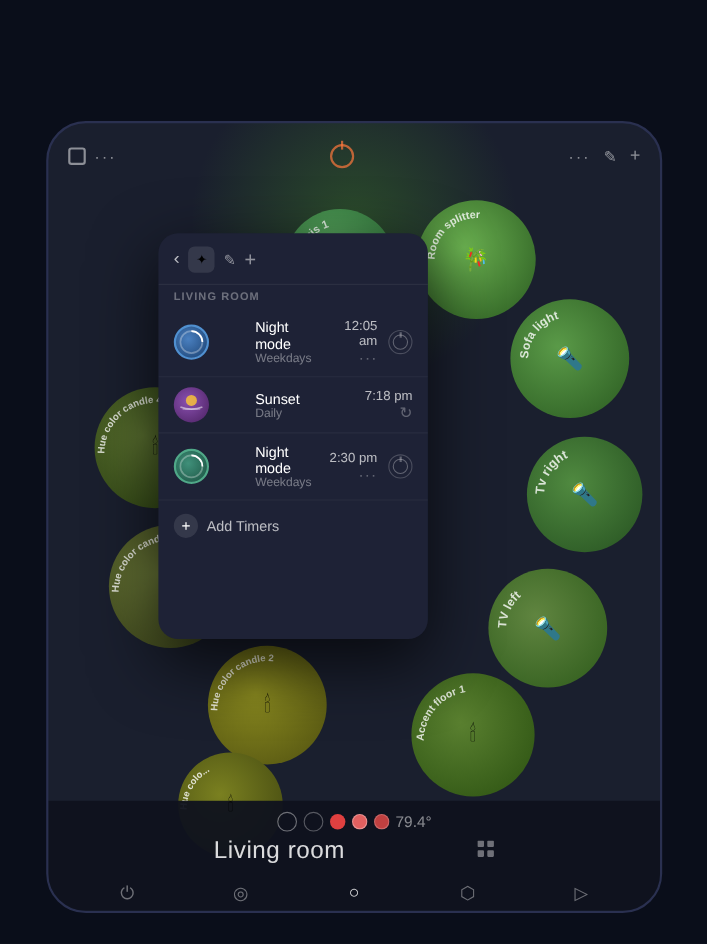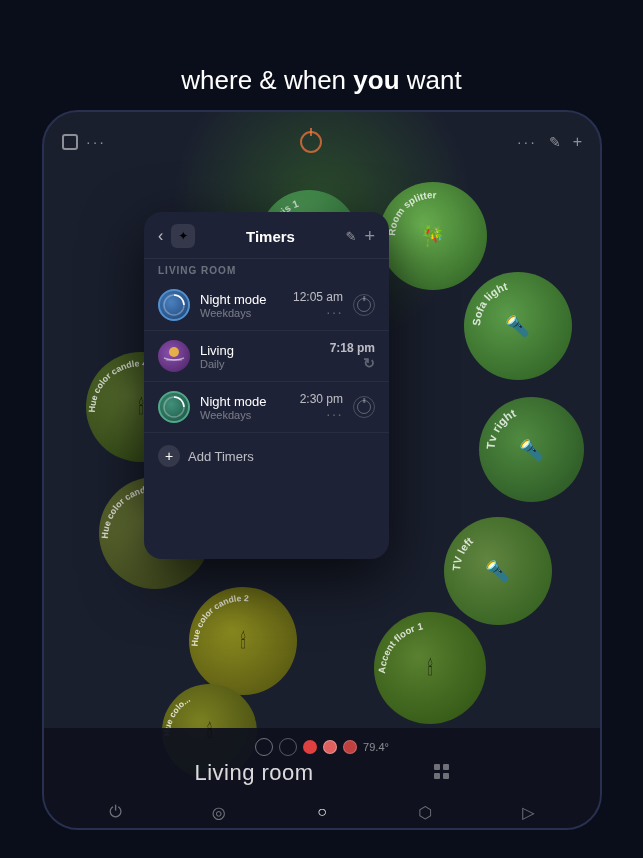--- a/index.html
+++ b/index.html
@@ -184,21 +184,21 @@
     }
     .timer-avatar {
       width: 32px; height: 32px;
       border-radius: 50%;
       display: flex; align-items: center; justify-content: center;
       font-size: 8px;
       font-weight: 700;
       color: white;
       flex-shrink: 0;
     }
-    .timer-info { flex: 1; }
+    .timer-info { flex: 1; margin-left: 32px; }
     .timer-name {
       color: white;
       font-size: 13px;
       font-weight: 500;
     }
     .timer-schedule {
       color: rgba(255,255,255,0.4);
       font-size: 11px;
     }
     .timer-time {
@@ -252,31 +252,28 @@
     }
 
     
     .repeat-icon {
       font-size: 14px;
       color: rgba(255,255,255,0.3);
     }
 
     .temp-label {
       color: rgba(255,255,255,0.5);
-      font-size: 11px;
+      font-size: 14px;
     }
   </style>
 </head>
 <body>
 
 <div style="text-align:center; padding: 28px 60px 14px; color:white; font-size:26px; line-height:1.35;">
   <br>
-  <span>
-    <span>where &amp; when </span><strong>you</strong><span> want</span>
-  </span>
 </div>
 
 <div class="device-frame">
 
   <div class="green-glow"></div>
 
   <div class="top-bar">
     <div class="top-bar-left">
       <div class="icon-sq"></div>
       <span class="dots-icon">···</span>
@@ -405,21 +402,20 @@
 
   </div>
 
   <div class="modal-panel">
 
     <div class="modal-header">
       <span class="back-btn">‹</span>
       <div class="scene-icon">
         <span>✦</span>
       </div>
-      <span class="modal-title">Timers</span>
       <span class="edit-icon">✎</span>
       <span class="add-icon">+</span>
     </div>
 
     <div class="modal-room-label">LIVING ROOM</div>
 
     <div class="timer-row">
       <div class="timer-avatar" style="background: radial-gradient(circle at 40% 40%, #4a80c0, #1a4070); border: 2px solid #5090d0;">
         <svg width="24" height="24" viewBox="0 0 24 24" fill="none">
           <circle cx="12" cy="12" r="10" fill="none" stroke="rgba(255,255,255,0.3)" stroke-width="1.5"></circle>
@@ -441,24 +437,24 @@
 
     <div class="timer-row">
       <div class="timer-avatar" style="background: radial-gradient(circle at 40% 40%, #8a50b0, #4a2060);">
         <svg width="24" height="24" viewBox="0 0 24 24" fill="none">
           <circle cx="12" cy="8" r="5" fill="rgba(255,200,50,0.8)"></circle>
           <path d="M 2 14 Q 12 18 22 14" stroke="rgba(255,255,255,0.5)" stroke-width="1.5" fill="none"></path>
           <path d="M 4 16 H 20" stroke="rgba(255,255,255,0.3)" stroke-width="1.5"></path>
         </svg>
       </div>
       <div class="timer-info">
-        <div class="timer-name">Living</div>
+        <div class="timer-name">Sunset</div>
         <div class="timer-schedule">Daily</div>
       </div>
-      <div style="text-align:right;font-weight:bold;">
+      <div style="text-align:right;">
         <div class="timer-time">7:18 pm</div>
         <div class="repeat-icon">↻</div>
       </div>
     </div>
 
     <div class="timer-row">
       <div class="timer-avatar" style="background: radial-gradient(circle at 40% 40%, #40907a, #1a5040); border: 2px solid #50a888;">
         <svg width="24" height="24" viewBox="0 0 24 24" fill="none">
           <circle cx="12" cy="12" r="10" fill="none" stroke="rgba(255,255,255,0.3)" stroke-width="1.5"></circle>
           <path d="M12 2 A10 10 0 0 1 22 12" stroke="#fff" stroke-width="1.5" fill="none"></path>

